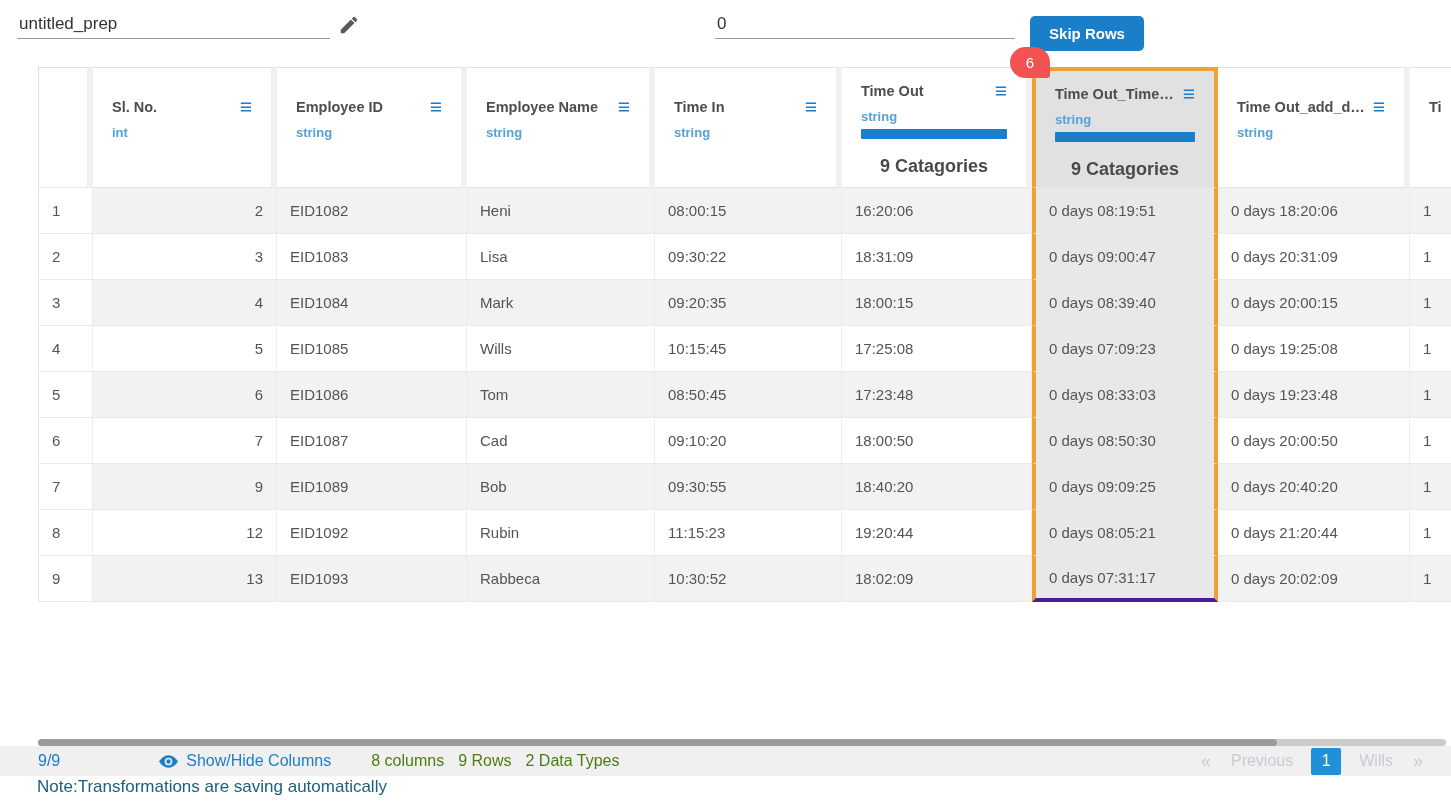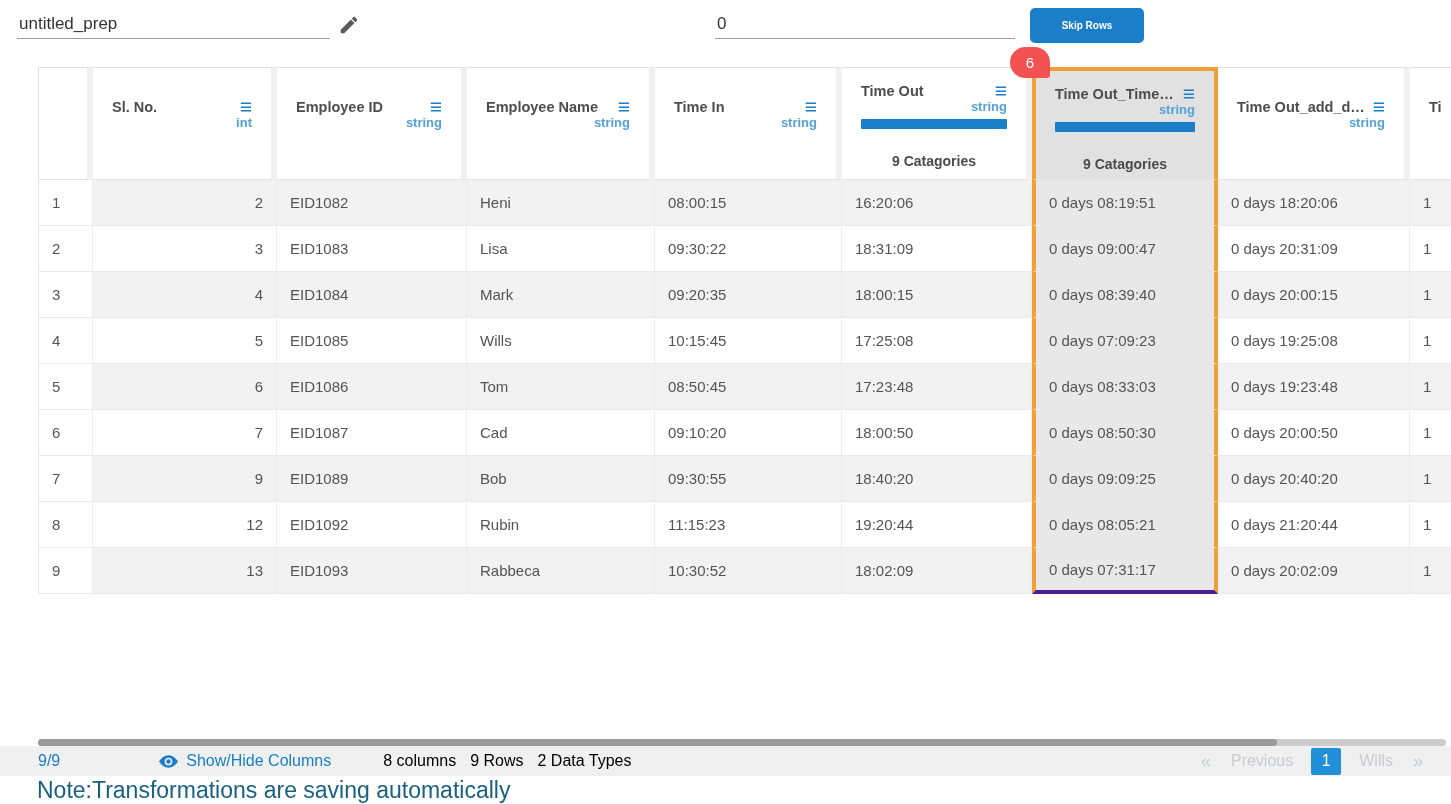--- a/index.html
+++ b/index.html
@@ -12,44 +12,44 @@
   
   .topbar { position:absolute; left:0; top:0; width:1451px; height:58px; background:#fff; }
   .underline-input {
     border:none; border-bottom:1px solid #9b9b9b; outline:none; background:transparent;
     font-family:"Liberation Sans", sans-serif; font-size:17px; color:#333; padding:4px 2px;
   }
   .prep-name { position:absolute; left:17px; top:10px; width:313px; }
   .pencil { position:absolute; left:338px; top:14px; width:22px; height:22px; cursor:pointer; }
   .skip-input { position:absolute; left:715px; top:10px; width:300px; }
   .skip-btn {
-    position:absolute; left:1030px; top:8px; width:114px; height:35px;
+    position:absolute; left:1030px; top:16px; width:114px; height:35px;
     background:#1b7ec9; color:#fff; border:none; border-radius:5px;
-    font-family:"Liberation Sans", sans-serif; font-size:10px; font-weight:600; cursor:pointer;
+    font-family:"Liberation Sans", sans-serif; font-size:15px; font-weight:600; cursor:pointer;
   }
 
   
   .table-wrap { position:absolute; left:38px; top:67px; width:1413px; height:672px; overflow:hidden; }
   table { border-collapse:separate; border-spacing:0; table-layout:fixed; width:1512px; }
   th, td { box-sizing:border-box; overflow:hidden; white-space:nowrap; }
 
   thead th {
     height:76px; background:#fff; vertical-align:top; text-align:left;
     border-top:1px solid #e0e0e0; border-bottom:1px solid #e4e4e4; border-right:6px solid #f1f1f1;
     padding:7px;
   }
   thead th.corner { border-left:1px solid #e0e0e0; }
   .th-inner { padding:8px 12px 0 12px; }
   .th-inner.simple { padding-top:24px; }
   .th-top { display:flex; justify-content:space-between; align-items:center; }
   .th-label { font-size:14.5px; color:#4d4d4d; overflow:hidden; text-overflow:ellipsis; }
   .menu-icon { color:#1b7ec9; font-size:21px; line-height:14px; font-weight:bold; cursor:pointer; flex:0 0 auto; margin-left:6px; }
-  .th-type { text-align:right; font-size:13px; color:#55a1d8; margin-top:0; }
+  .th-type { text-align:left; font-size:13px; color:#55a1d8; margin-top:10px; }
   .th-bar { height:10px; background:#1b7ec9; margin-top:5px; border-radius:1px; }
-  .th-cat { text-align:center; font-size:14px; color:#4a4a4a; margin-top:24px; }
+  .th-cat { text-align:center; font-size:18px; color:#4a4a4a; margin-top:17px; }
 
   tbody td {
     height:46px; font-size:15px; color:#545454; padding:0 13px;
     border-bottom:1px solid #e9e9e9; border-right:1px solid #ededed; background:#fff;
   }
   tbody tr.odd td { background:#f2f2f2; }
   tbody td.rownum { background:#fff; color:#555; border-left:1px solid #e7e7e7; }
   tbody tr.odd td.rownum { background:#fff; }
   td.al-r { text-align:right; }
 
@@ -75,31 +75,31 @@
   .hscroll .thumb { position:absolute; left:0; top:0; width:1239px; height:7px; background:#9b9b9b; border-radius:4px; cursor:pointer; }
 
   
   .footer {
     position:absolute; left:0; top:746px; width:1451px; height:30px; background:#f0f0f0;
     display:flex; align-items:center; font-size:16px;
   }
   .page-ind { color:#1b7ec9; margin-left:38px; }
   .showhide { display:flex; align-items:center; margin-left:98px; color:#1b7ec9; cursor:pointer; }
   .showhide .eye { width:21px; height:21px; margin-right:7px; }
-  .counts { display:flex; margin-left:52px; color:#000000; }
+  .counts { display:flex; margin-left:40px; color:#4d7c0f; }
   .counts span { margin-right:14px; }
   .pager { margin-left:auto; margin-right:18px; display:flex; align-items:center; color:#c6ccd2; }
   .pager .arrow { font-size:18px; padding:0 10px; cursor:pointer; }
   .pager .pword { padding:0 10px; cursor:pointer; }
   .pager .pnum {
     background:#2090d8; color:#fff; width:30px; height:27px; margin:0 8px;
     display:flex; align-items:center; justify-content:center; border-radius:2px; cursor:pointer;
   }
 
-  .note { position:absolute; left:37px; top:777px; font-size:23px; color:#1a617f; }
+  .note { position:absolute; left:37px; top:777px; font-size:17px; color:#1a617f; }
 </style>
 </head>
 <body>
 
 <div class="topbar">
   <input class="underline-input prep-name" type="text" value="untitled_prep" style="">
   <span class="pencil">
     <svg viewBox="0 0 24 24" width="22" height="22">
       <path fill="#5a5a5a" d="M3 17.2V21h3.8L17.9 9.9l-3.8-3.8L3 17.2zM20.7 7.1c.4-.4.4-1 0-1.4l-2.4-2.4c-.4-.4-1-.4-1.4 0l-1.8 1.8 3.8 3.8 1.8-1.8z"></path>
     </svg>

